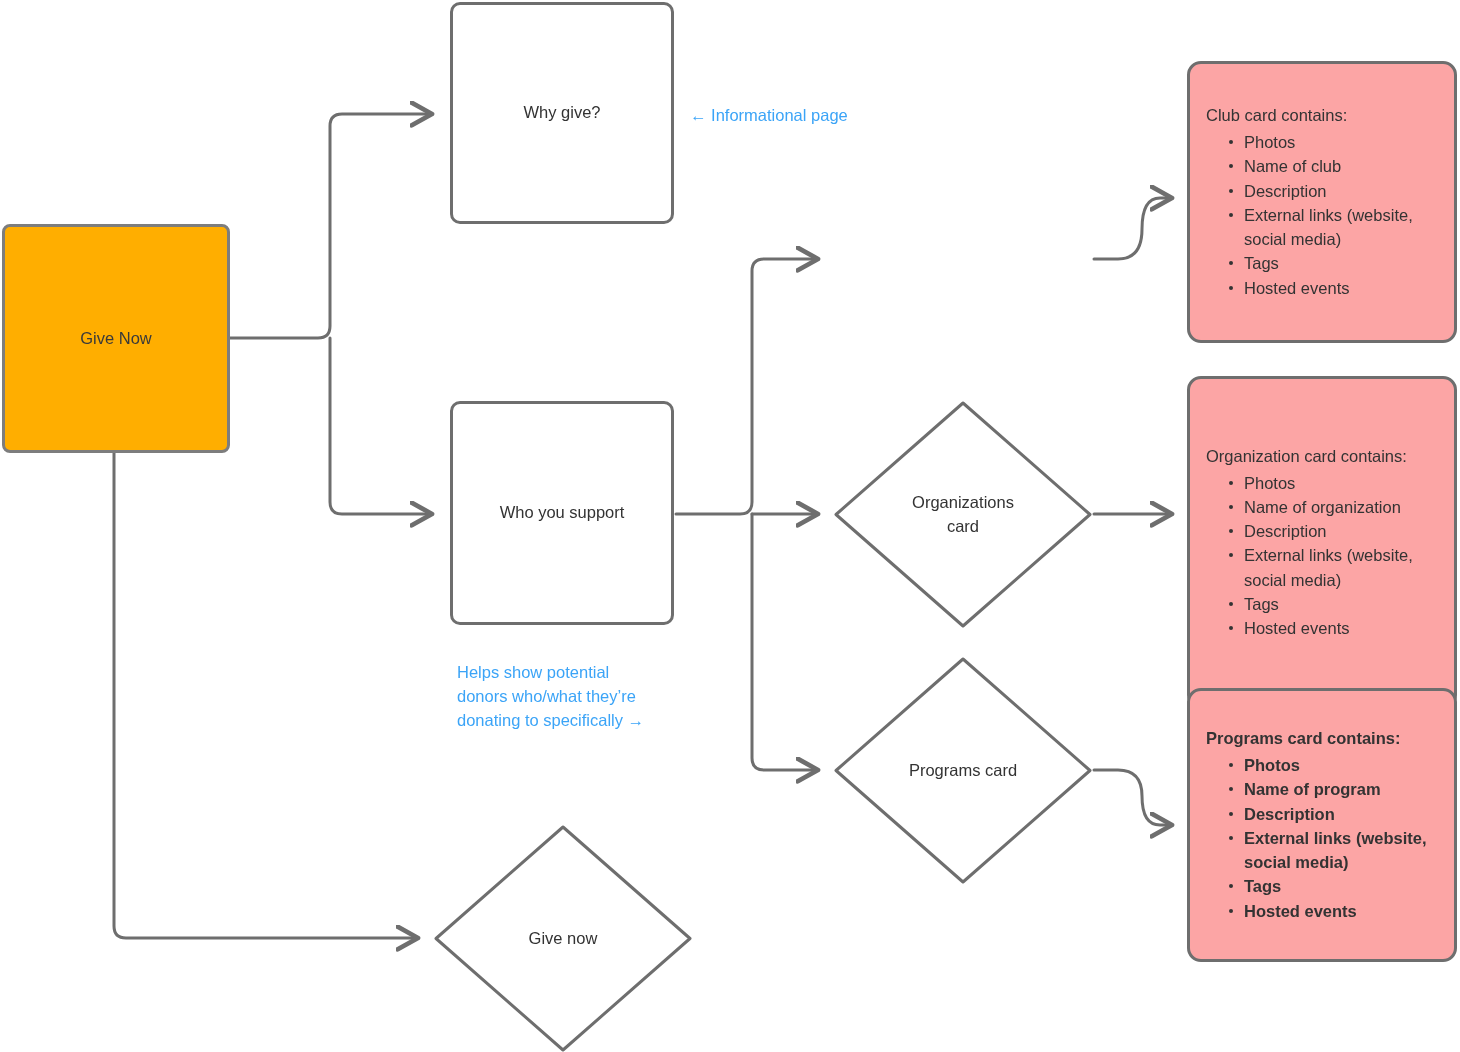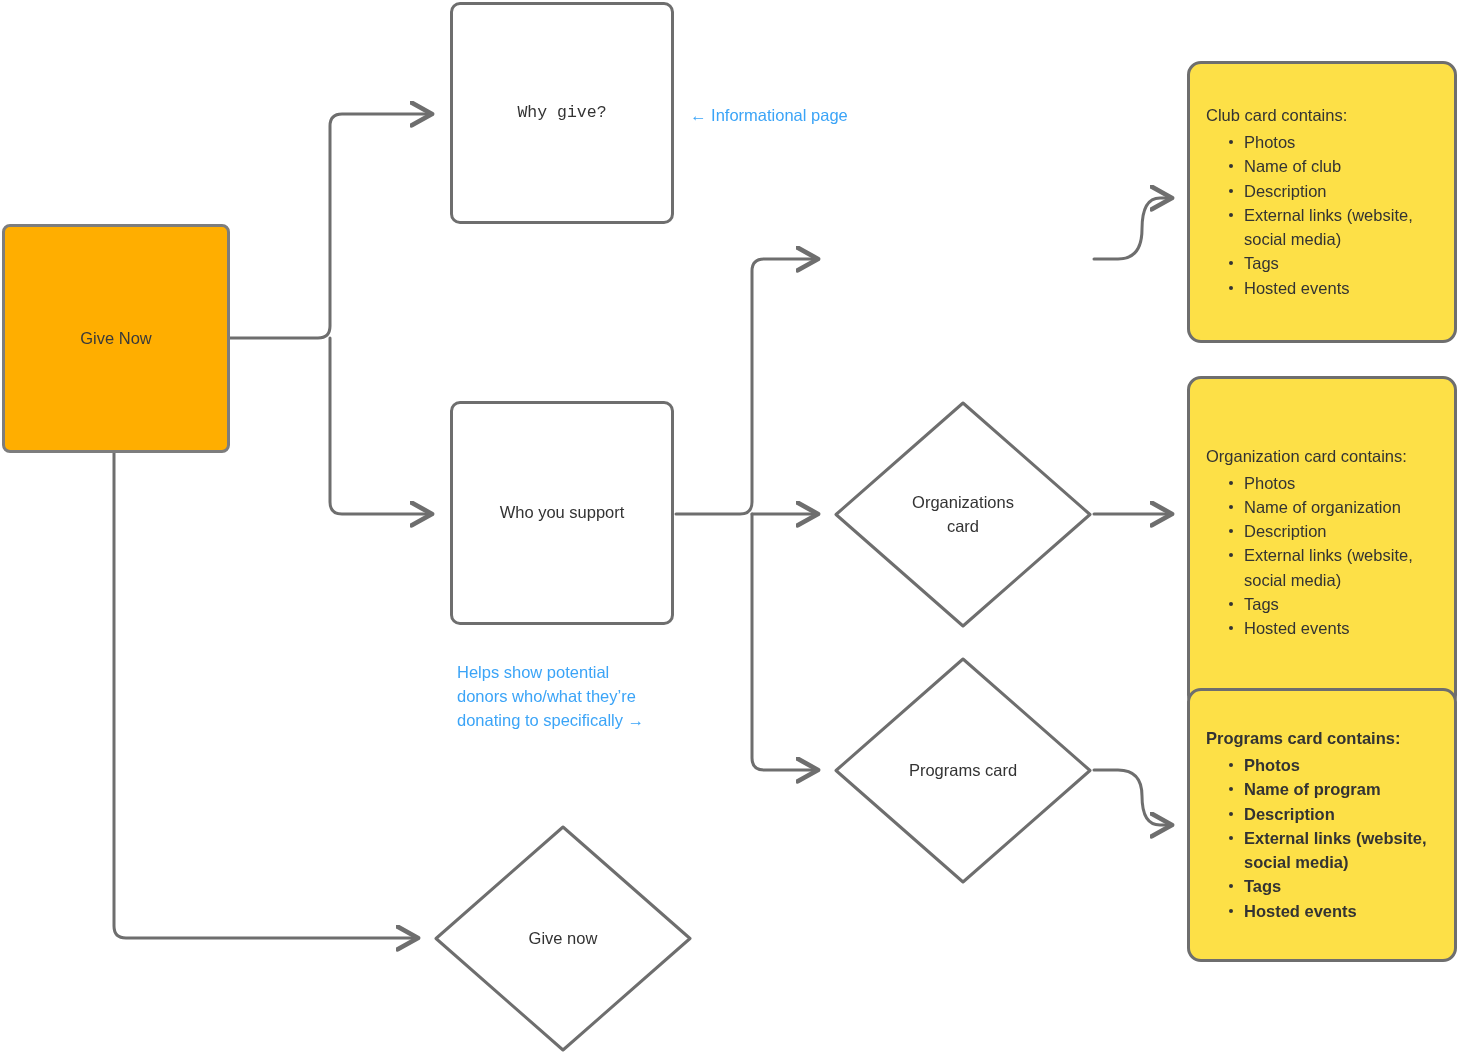--- a/index.html
+++ b/index.html
@@ -75,21 +75,21 @@
     color: #333333;
     text-align: center;
     line-height: 1.45;
     white-space: pre-line;
   }
   .card-box {
     position: absolute;
     box-sizing: border-box;
     border: 3px solid #6e6e6e;
     border-radius: 14px;
-    background: #fde047;
+    background: #fca5a5;
     display: flex;
     flex-direction: column;
     justify-content: center;
     padding: 0 0 0 16px;
   }
   .card-title {
     font-size: 16.5px;
     color: #333333;
     margin: 0 0 2px 0;
     line-height: 1.45;
@@ -151,21 +151,21 @@
       <path d="M 1094 514 L 1172 514" marker-end="url(#arrow)"></path>
 
       <path d="M 1094 770 L 1118 770 Q 1142 770 1142 796 Q 1142 825 1160 825 L 1172 825" marker-end="url(#arrow)"></path>
     </g>
   </svg>
 
   <div class="node start-node rect-node" style="left:2px; top:224px; width:228px; height:229px;">
     <span class="label">Give Now</span>
   </div>
 
-  <div class="node rect-node" style="left:450px; top:2px; width:224px; height:222px;font-family:Liberation Mono, monospace;">
+  <div class="node rect-node" style="left:450px; top:2px; width:224px; height:222px;">
     <span class="label">Why give?</span>
   </div>
 
   <div class="node rect-node" style="left:450px; top:401px; width:224px; height:224px;">
     <span class="label">Who you support</span>
   </div>
 
   <div class="annotation" style="left:690px; top:104px; width:240px;">← Informational page</div>
 
   <div class="annotation" style="left:457px; top:661px; width:205px;">Helps show potential donors who/what they’re donating to specifically →</div>

